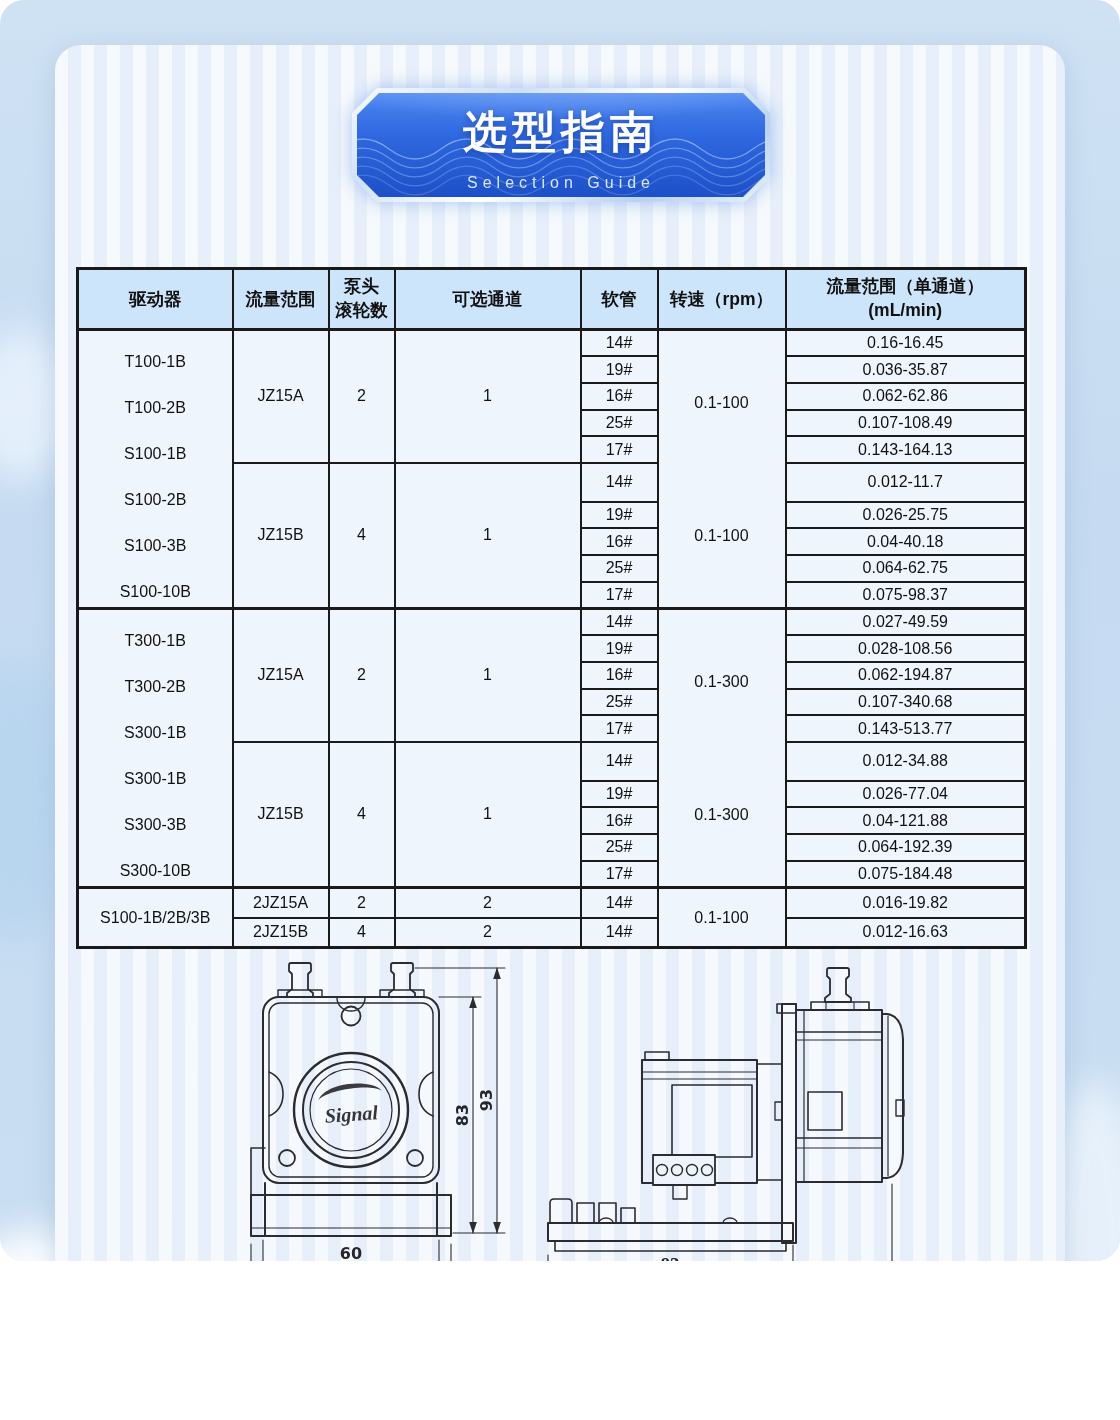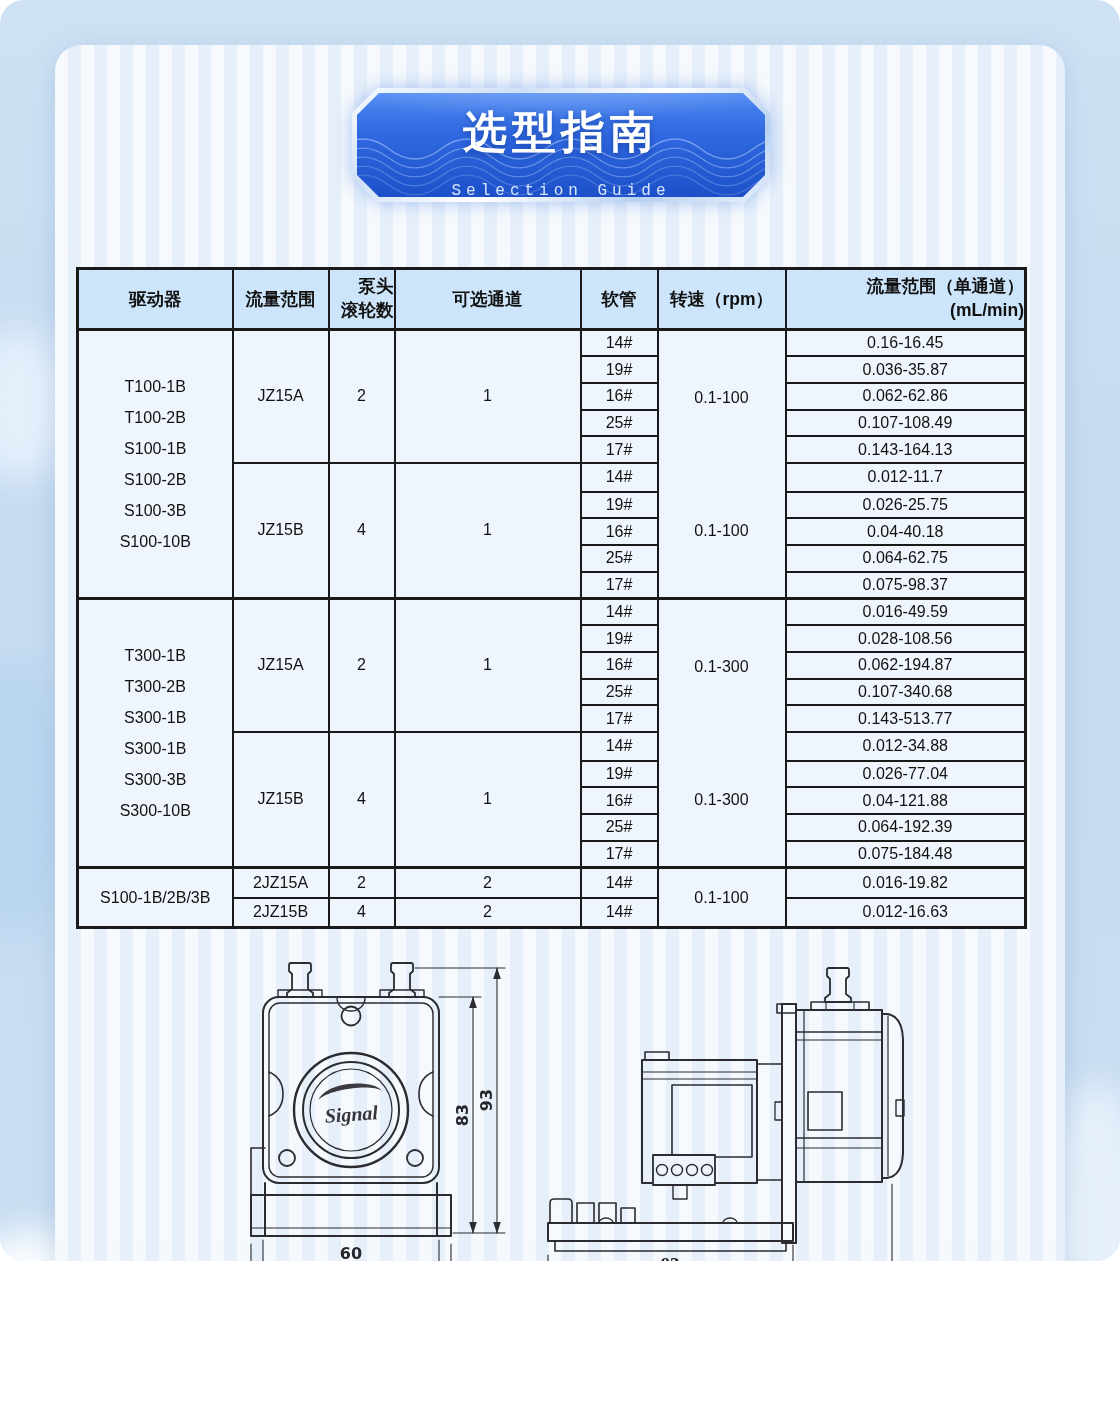--- a/index.html
+++ b/index.html
@@ -24,35 +24,35 @@
           clip-path:polygon(25px 0,calc(100% - 25px) 0,100% 25px,100% calc(100% - 25px),calc(100% - 25px) 100%,25px 100%,0 calc(100% - 25px),0 25px);
           background:linear-gradient(150deg,#f8fbff 0%,#cfe0f6 28%,#ffffff 52%,#b7d1f0 78%,#e8f1fd 100%);}
   .banner-inner{position:absolute;inset:5px;
           clip-path:polygon(22px 0,calc(100% - 22px) 0,100% 22px,100% calc(100% - 22px),calc(100% - 22px) 100%,22px 100%,0 calc(100% - 22px),0 22px);
           background:linear-gradient(180deg,#4b87f2 0%,#2e67df 42%,#1d50c8 100%);overflow:hidden;}
   .banner-sheen{position:absolute;inset:0;background:radial-gradient(130% 85% at 50% -25%,rgba(255,255,255,.38),rgba(255,255,255,0) 60%);}
   .banner-waves{position:absolute;inset:0;}
   .banner-title{position:relative;margin-top:10px;text-align:center;color:#ffffff;
           font-size:44px;font-weight:bold;letter-spacing:5px;
           text-shadow:0 2px 6px rgba(0,30,100,.35);}
-  .banner-subtitle{position:relative;margin-top:20px;text-align:center;color:#d8e6ff;
-          font-size:16px;letter-spacing:5px;font-family:Liberation Mono, monospace;}
+  .banner-subtitle{position:relative;margin-top:12px;text-align:center;color:#d8e6ff;
+          font-size:16px;letter-spacing:5px;}
   
   table.sel{position:absolute;left:76px;top:267px;width:948px;
           border-collapse:collapse;table-layout:fixed;
           font-size:16px;color:#111;}
   table.sel th,table.sel td{border:2px solid #1a1a1a;text-align:center;vertical-align:middle;
           background:#eff5fc;padding:0;overflow:hidden;white-space:nowrap;}
   table.sel{border:3px solid #1a1a1a;}
   table.sel thead th{background:#cde5fa;font-weight:bold;font-size:17.5px;height:58px;border-bottom:3px solid #1a1a1a;}
   table.sel tbody tr{height:26.7px;}
   table.sel tbody tr.tall{height:30px;}
   table.sel tbody tr.sec td{border-top:3px solid #1a1a1a;}
-  .two-line div{line-height:1.35;text-align:right;}
-  .driver-lines div{height:31px;line-height:31px;}
+  .two-line div{line-height:1.35;}
+  .driver-lines div{height:31px;line-height:31px;margin-top:15px;}
   .speed-stack{display:flex;flex-direction:column;}
   .speed-stack div{height:133px;display:flex;align-items:center;justify-content:center;}
   
   .drawings{position:absolute;left:225px;top:952px;}
   .caption{position:absolute;left:55px;top:1322px;width:1010px;text-align:center;
            font-size:22px;color:#2a2a2a;letter-spacing:.5px;margin-top:28px;}
   .dimf{font:700 16px "DejaVu Sans",sans-serif;fill:#26262b;}
   .dims{font:600 19px "Liberation Serif",serif;fill:#26262b;}
   .logo-t{font:italic 700 20px "Liberation Serif",serif;fill:#35353b;}
 </style>
@@ -193,21 +193,21 @@
         <td rowspan="5">JZ15A</td>
         <td rowspan="5">2</td>
         <td rowspan="5">1</td>
         <td>14#</td>
         <td rowspan="10">
           <div class="speed-stack">
             <div>0.1-300</div>
             <div>0.1-300</div>
           </div>
         </td>
-        <td>0.016-49.59</td>
+        <td>0.027-49.59</td>
       </tr>
       <tr>
           <td>19#</td>
           <td>0.028-108.56</td>
         </tr>
       <tr>
           <td>16#</td>
           <td>0.062-194.87</td>
         </tr>
       <tr>

